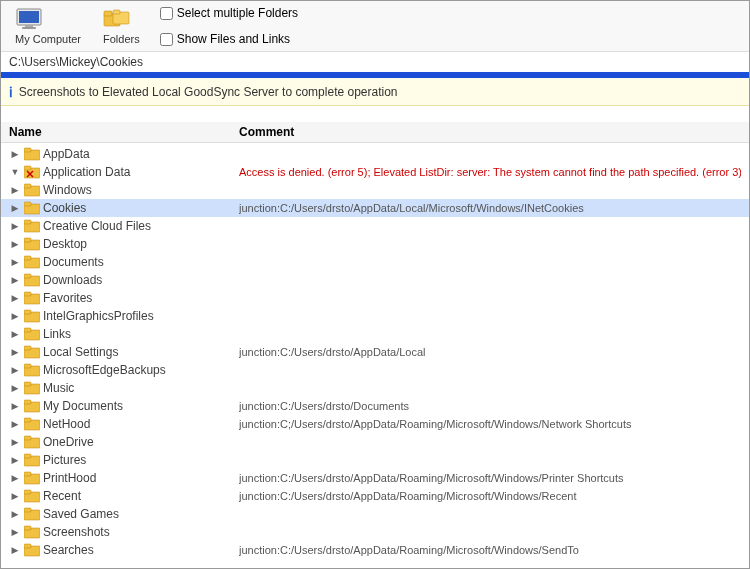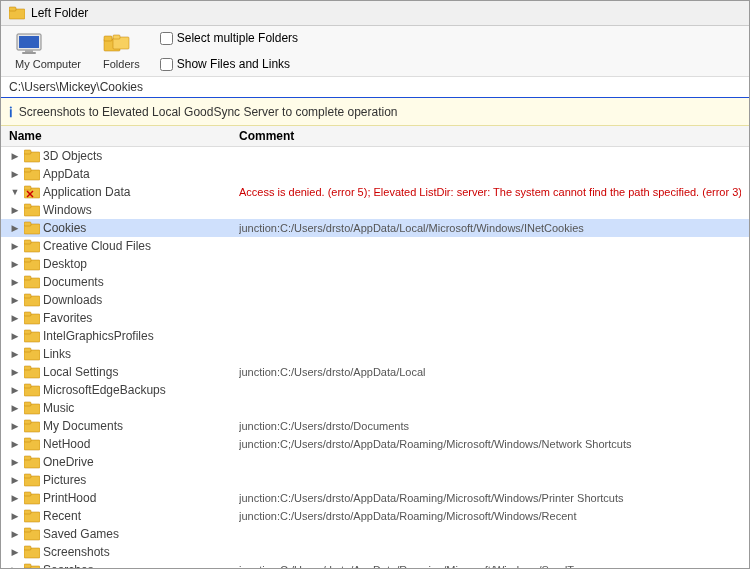--- a/index.html
+++ b/index.html
@@ -57,21 +57,21 @@
     }
     .toolbar-checkboxes label {
       display: flex;
       align-items: center;
       gap: 4px;
       font-size: 12px;
       cursor: pointer;
     }
     .path-bar {
       background: #fff;
-      border-bottom: 1px solid #1d4ed8;
+      border-bottom: 6px solid #1d4ed8;
       padding: 3px 8px;
       font-size: 12px;
       color: #333;
     }
     .info-bar {
       background: #fffce8;
       border-bottom: 1px solid #e8e0a0;
       padding: 4px 8px;
       font-size: 12px;
       color: #333;
@@ -90,21 +90,21 @@
       background: #fff;
     }
     .file-list-header {
       display: flex;
       padding: 3px 8px;
       border-bottom: 1px solid #ddd;
       background: #f5f5f5;
       font-weight: bold;
       font-size: 12px;
       position: sticky;
-      top: 0;
+      top: 16px;
     }
     .col-name { width: 230px; }
     .col-comment { flex: 1; }
     .file-row {
       display: flex;
       align-items: center;
       padding: 1px 8px;
       min-height: 18px;
       cursor: pointer;
     }
@@ -143,27 +143,20 @@
       display: inline-block;
     }
     .folder-icon svg { width: 16px; height: 14px; }
     .row-label { font-size: 12px; color: #404040; }
   </style>
 </head>
 <body>
 
 <div class="window">
 
-  <div class="title-bar">
-    <svg width="16" height="16" viewBox="0 0 16 16">
-      <rect x="0" y="4" width="16" height="10" rx="1" fill="#f0c040" stroke="#c08000" stroke-width="0.5"></rect>
-      <rect x="0" y="2" width="7" height="4" rx="1" fill="#f0c040" stroke="#c08000" stroke-width="0.5"></rect>
-    </svg>
-    <span>Left Folder</span>
-  </div>
 
   <div class="toolbar">
     <div class="toolbar-btn">
       <svg width="28" height="24" viewBox="0 0 28 24">
         <rect x="2" y="2" width="24" height="16" rx="1" fill="#e8e8e8" stroke="#888" stroke-width="1"></rect>
         <rect x="4" y="4" width="20" height="12" fill="#3060c0"></rect>
         <rect x="10" y="18" width="8" height="2" fill="#aaa"></rect>
         <rect x="7" y="20" width="14" height="2" rx="1" fill="#999"></rect>
       </svg>
       <span class="btn-label">My Computer</span>

